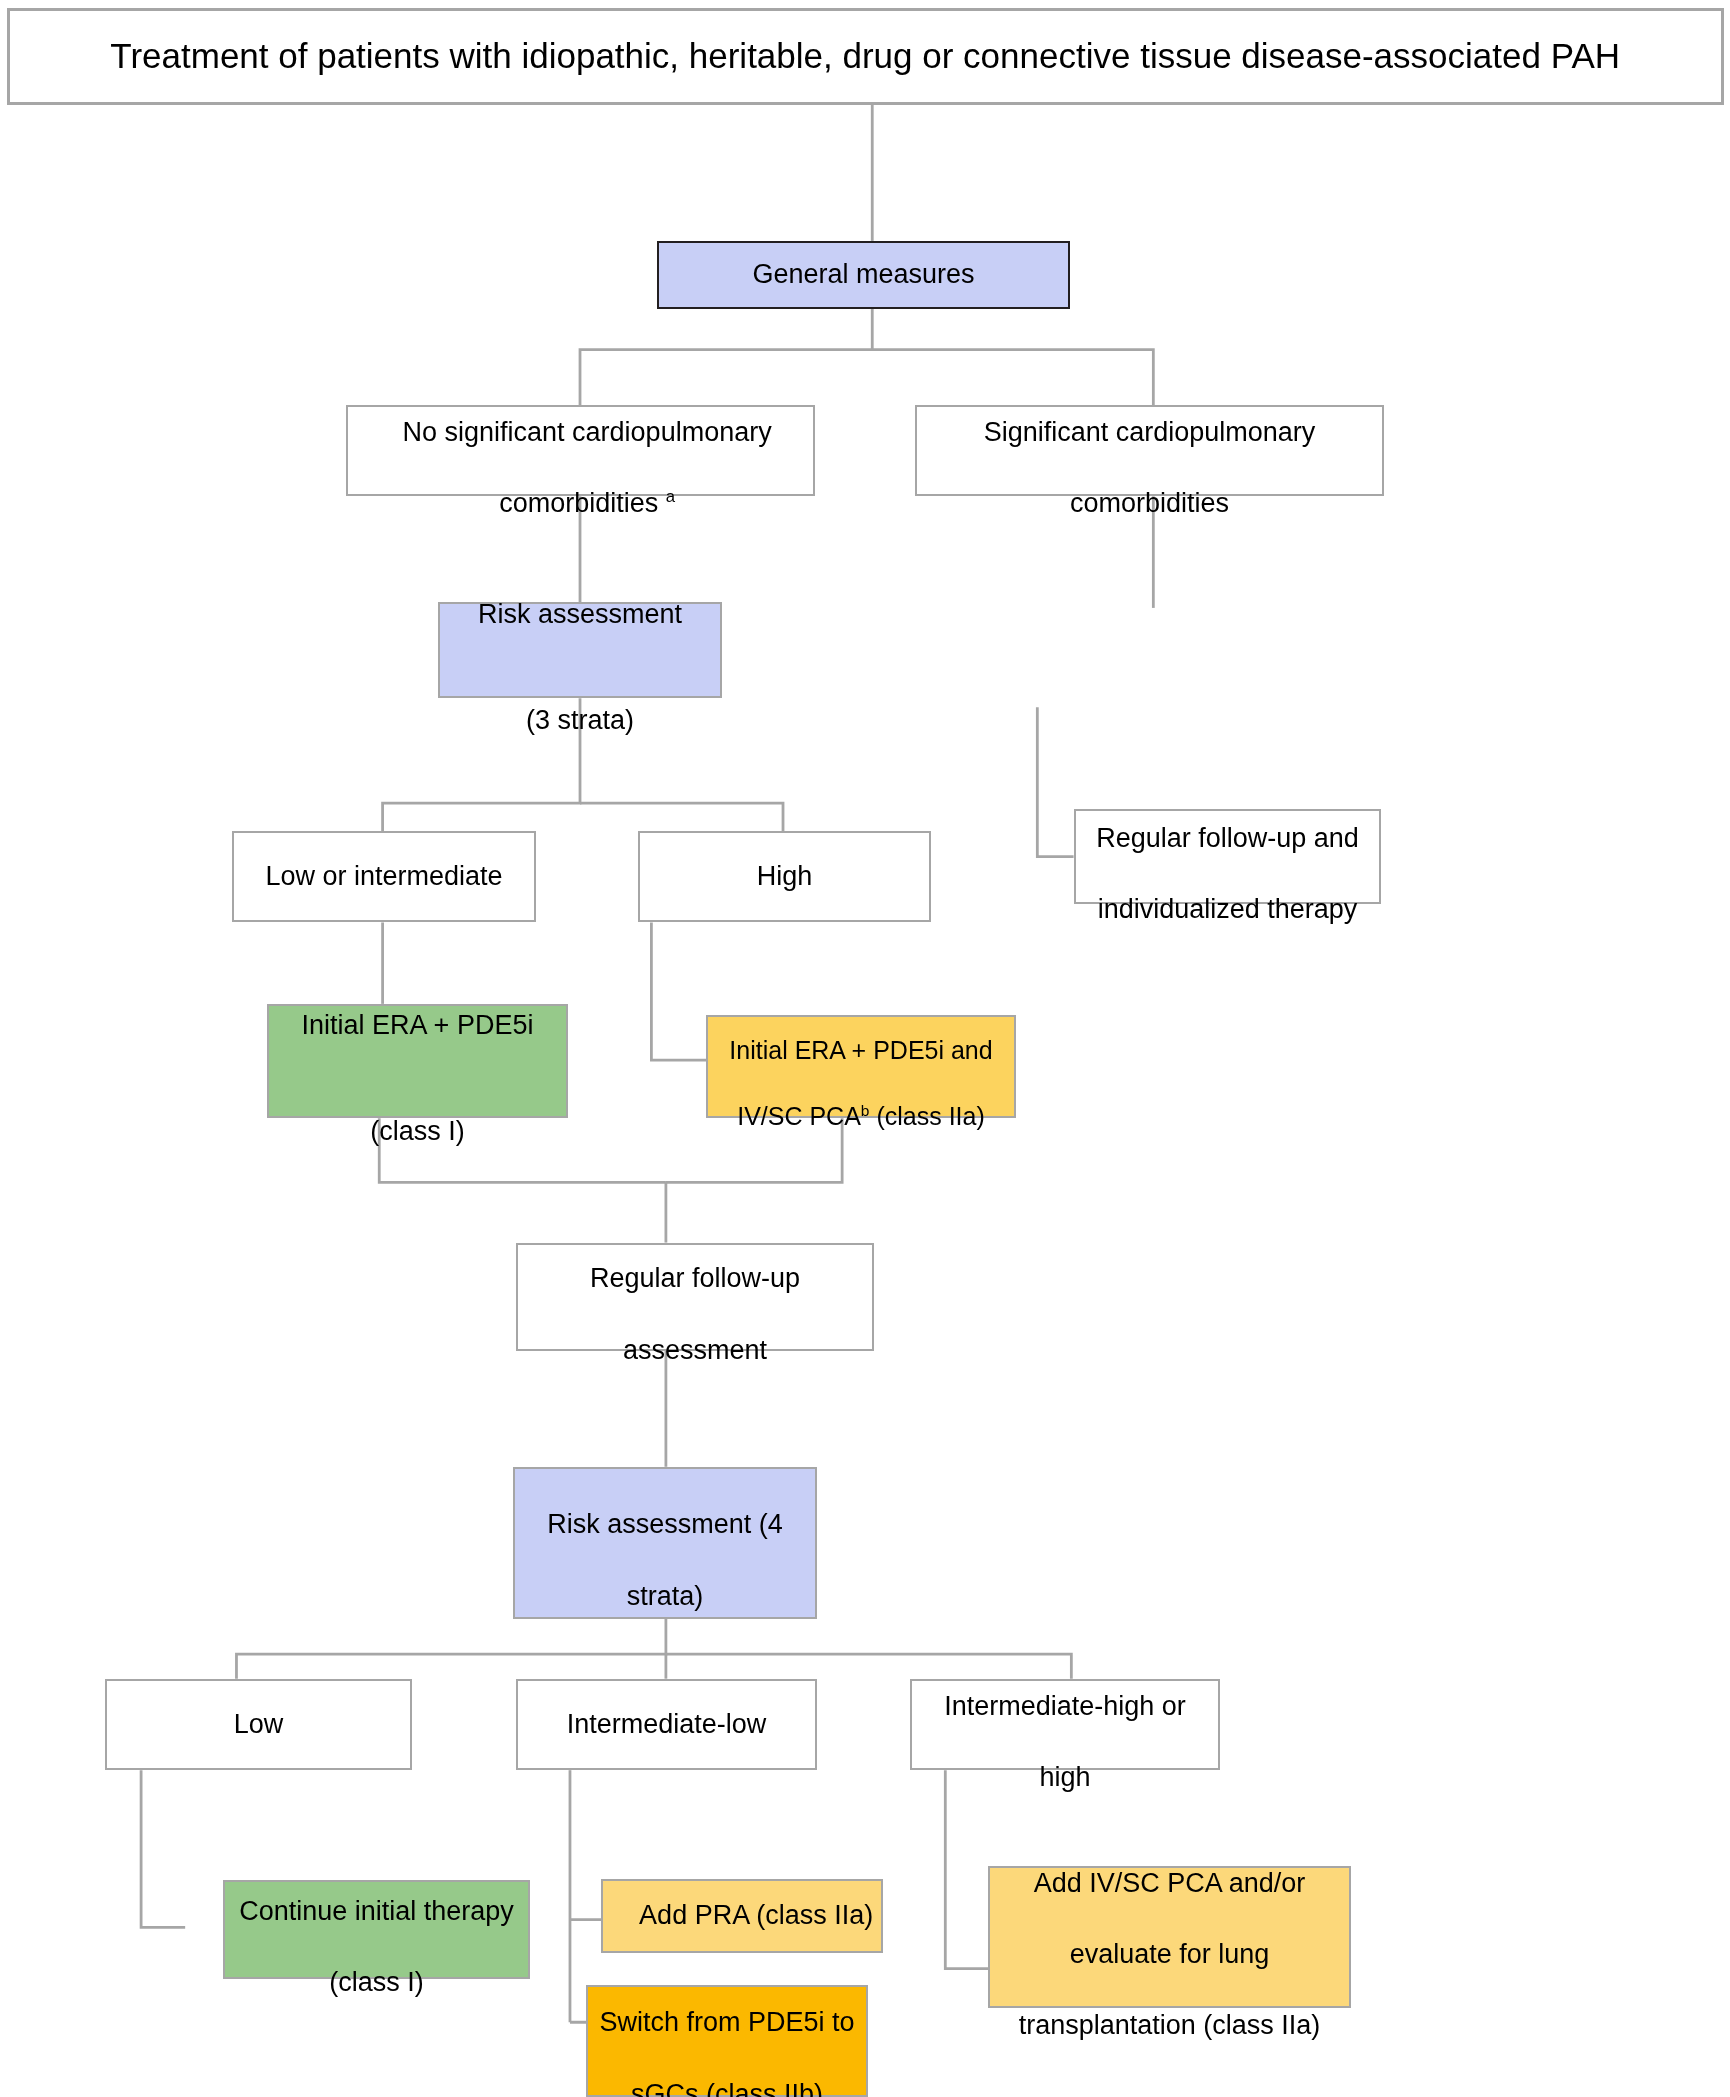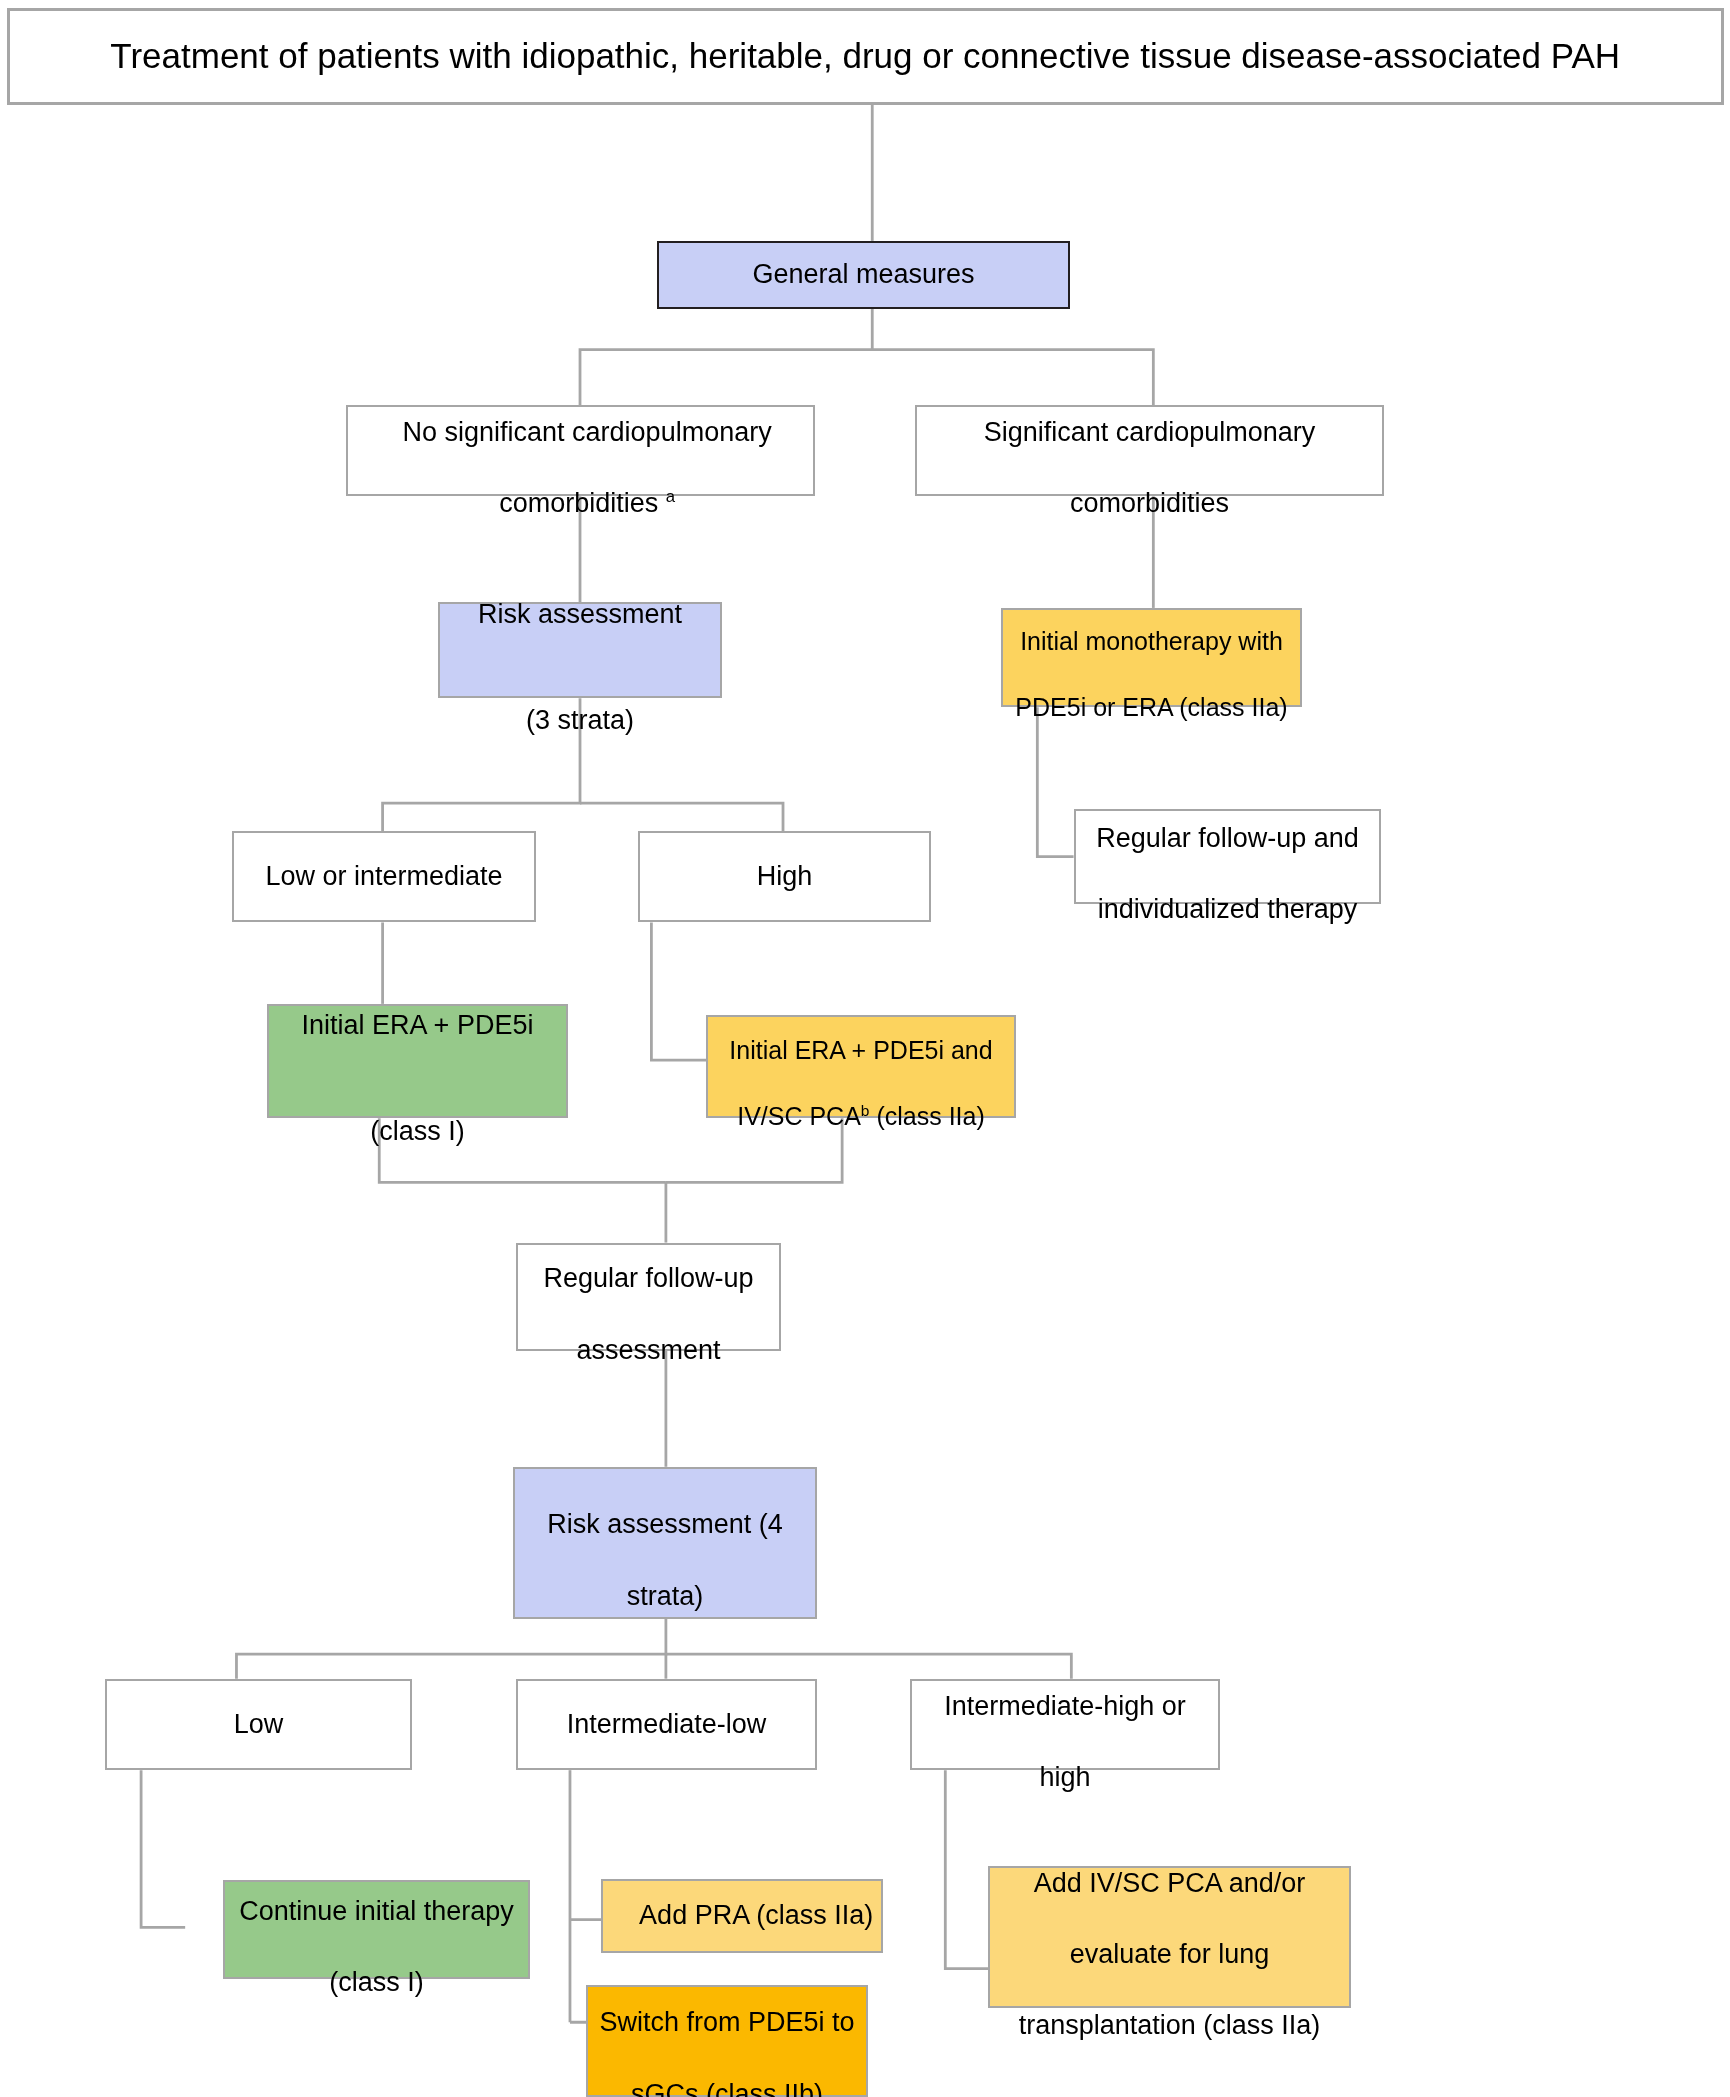--- a/index.html
+++ b/index.html
@@ -144,26 +144,20 @@
     </span>
   </div>
 
   <div class="node std fill-blue" style="left:438px; top:602px; width:284px; height:96px;">
     <span class="txt">
       <span>Risk assessment</span><br><br>
       <span>(3 strata)</span>
     </span>
   </div>
 
-  <div class="node small fill-amber" style="left:1001px; top:608px; width:301px; height:99px;">
-    <span class="txt">
-      <span>Initial monotherapy with</span><br>
-      <span>PDE5i or ERA (class IIa)</span>
-    </span>
-  </div>
 
   <div class="node std fill-white" style="left:1074px; top:809px; width:307px; height:95px;">
     <span class="txt">
       <span>Regular follow-up and</span><br>
       <span>individualized therapy</span>
     </span>
   </div>
 
   <div class="node std fill-white" style="left:232px; top:831px; width:304px; height:91px;">
     <span class="txt">Low or intermediate</span>
@@ -180,21 +174,21 @@
     </span>
   </div>
 
   <div class="node small fill-amber" style="left:706px; top:1015px; width:310px; height:103px;">
     <span class="txt">
       <span>Initial ERA + PDE5i and</span><br>
       <span>IV/SC PCA</span><sup>b</sup><span> (class IIa)</span>
     </span>
   </div>
 
-  <div class="node std fill-white" style="left:516px; top:1243px; width:265px; height:108px;">
+  <div class="node std fill-white" style="left:516px; top:1243px; width:358px; height:108px;">
     <span class="txt">
       <span>Regular follow-up</span><br>
       <span>assessment</span>
     </span>
   </div>
 
   <div class="node std fill-blue" style="left:513px; top:1467px; width:304px; height:152px;">
     <span class="txt">
       <span>Risk assessment (4</span><br>
       <span>strata)</span>

